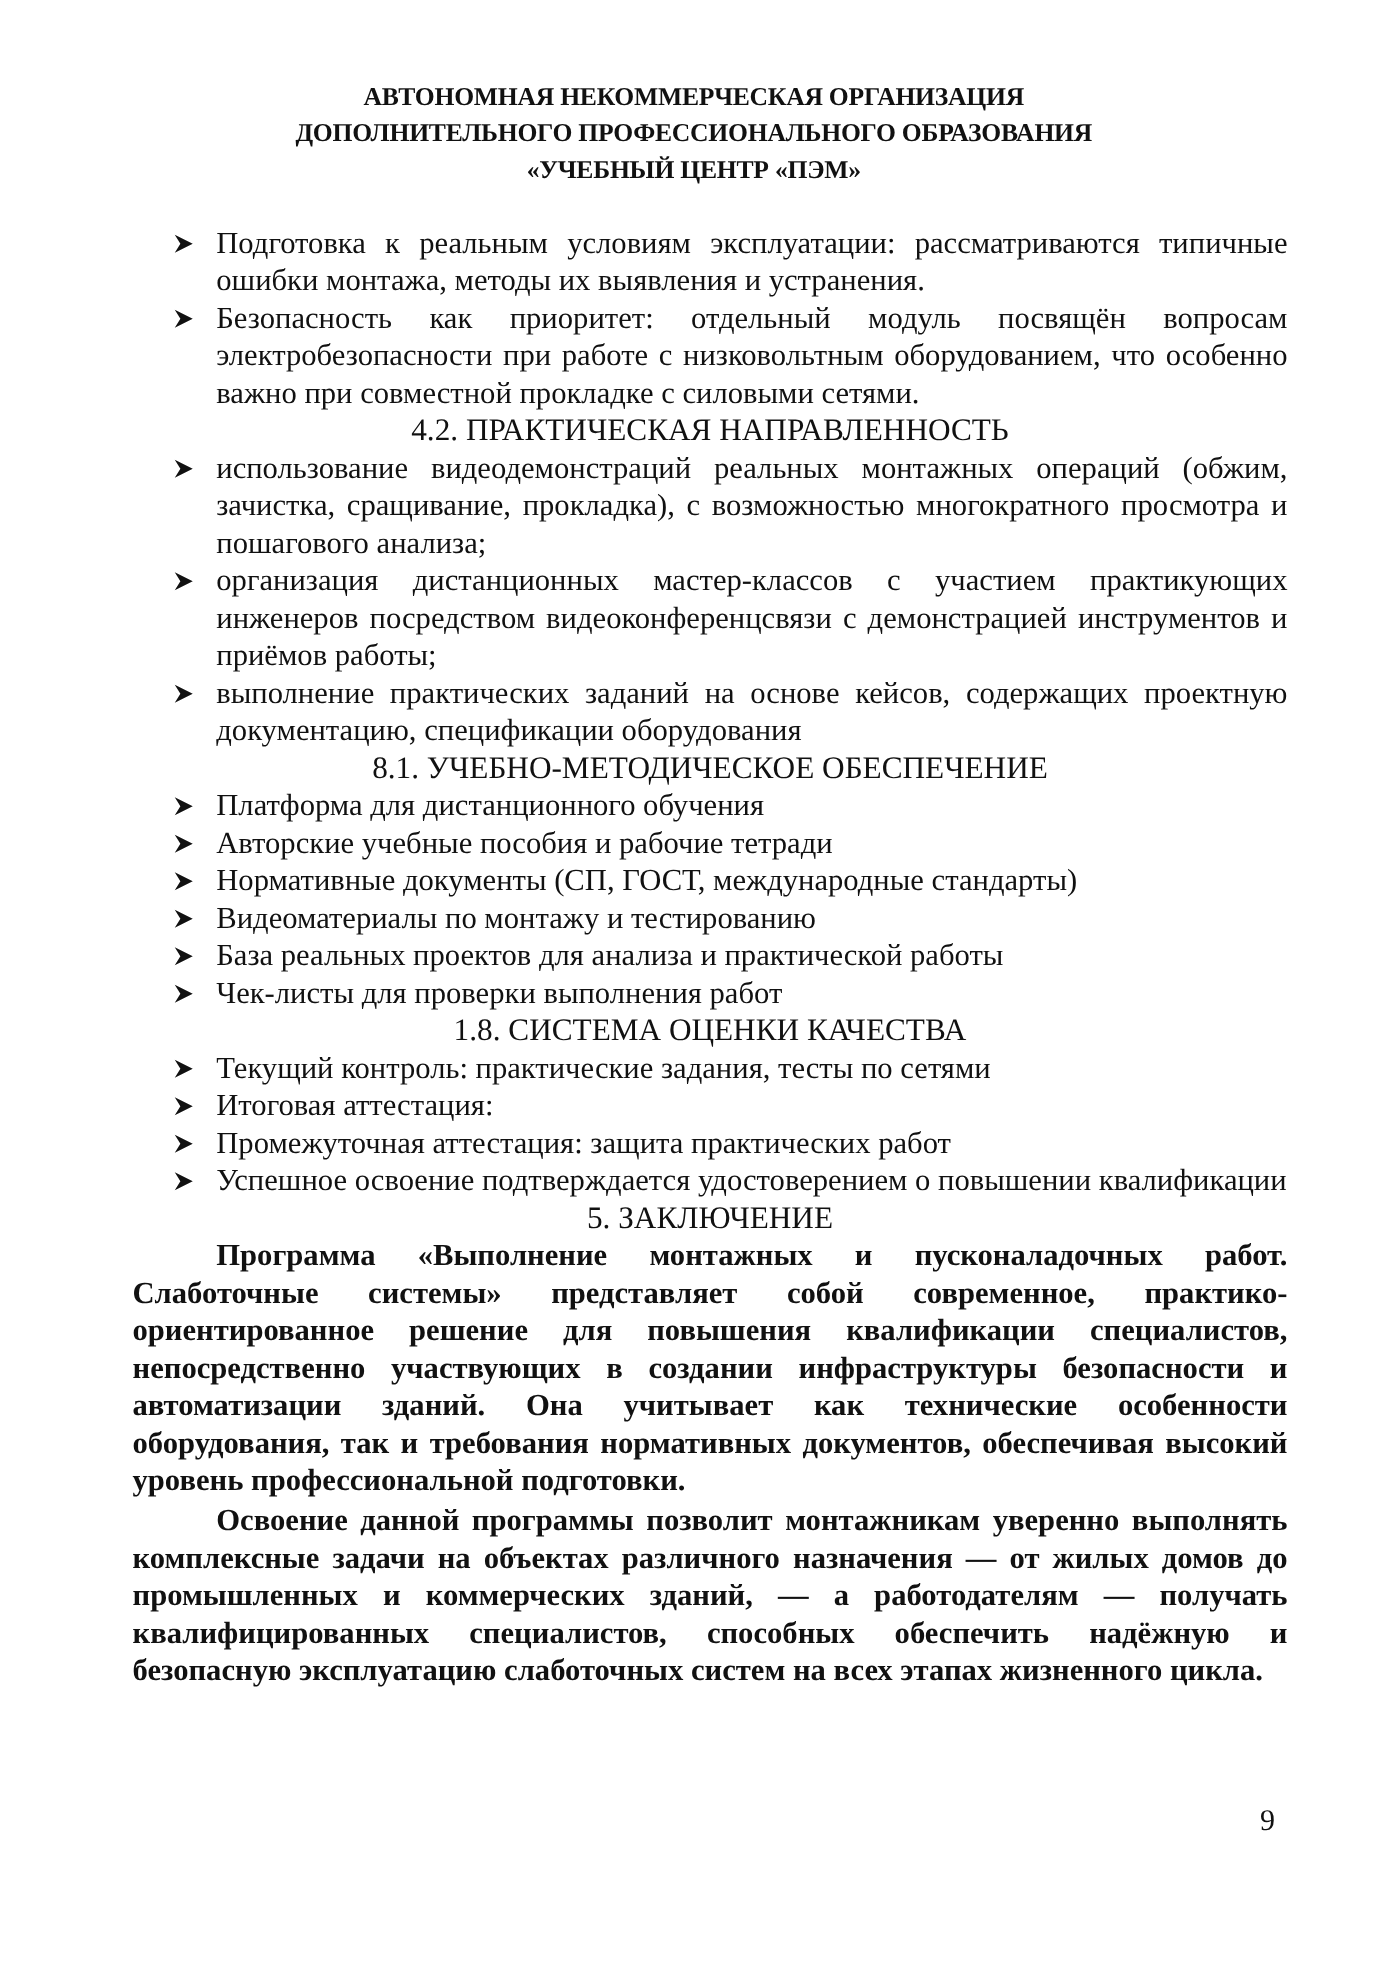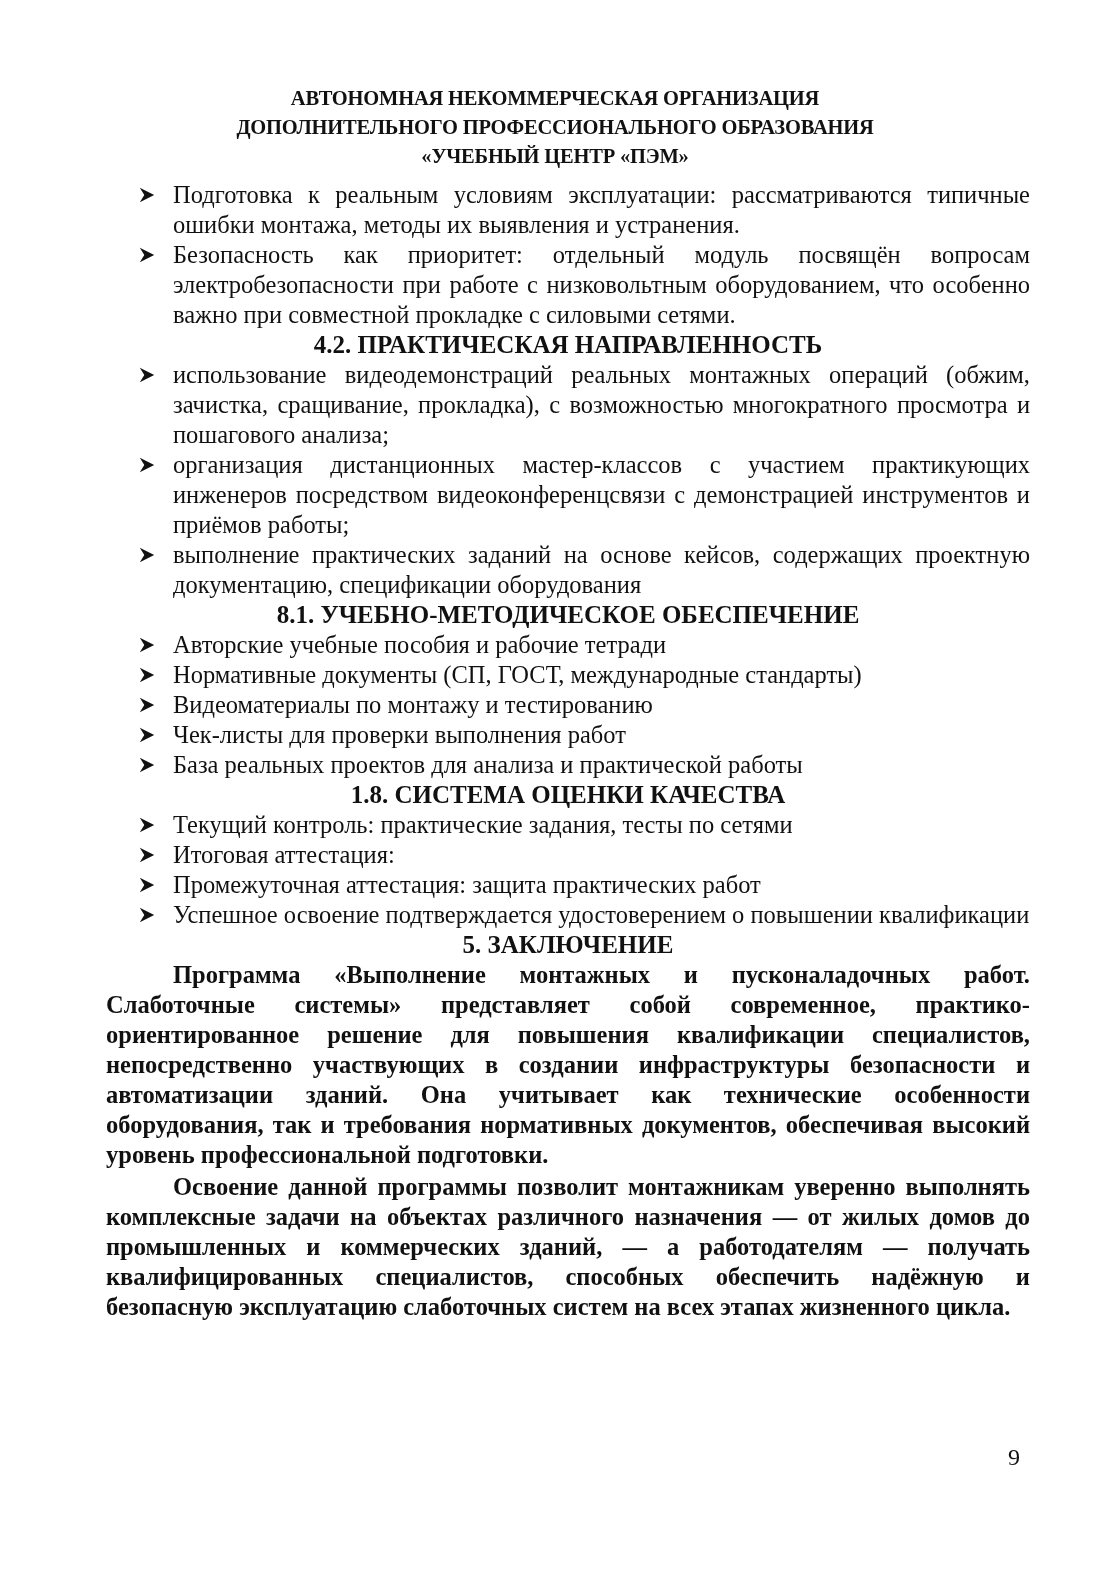--- a/index.html
+++ b/index.html
@@ -6,36 +6,35 @@
   body {
     width: 1110px; height: 1569px; position: relative; overflow: hidden;
     font-family: "Liberation Serif", "DejaVu Serif", serif;
     color: #111111;
   }
   .page { position: absolute; left: 0; top: 0; width: 1110px; height: 1569px; }
   .header {
     position: absolute; left: 0; top: 64px; width: 1110px;
     text-align: center; font-weight: bold; font-size: 20.5px; line-height: 29px;
     letter-spacing: -0.2px;
-    margin-top: 20px;
   }
   .content {
     position: absolute; left: 106px; top: 180px; width: 924px;
     font-size: 24.5px; line-height: 30px;
   }
   .item {
     position: relative; padding-left: 67px; text-align: justify;
     text-align-last: left;
   }
   .item .bullet {
     position: absolute; left: 32px; top: 0; font-size: 22px; line-height: 30px;
   }
   .item .bullet svg { width: 18px; height: 18px; vertical-align: -2px; }
   h2 {
-    margin: 0; padding: 0; font-size: 25px; line-height: 30px; font-weight: bold;
+    margin: 0; padding: 0; font-size: 25px; line-height: 30px; font-weight: normal;
     text-align: center; letter-spacing: 0px;
   }
   .para {
     text-indent: 67px; text-align: justify; margin: 0; font-weight: bold;
   }
   .para + .para { margin-top: 2px; }
   .page-number {
     position: absolute; left: 1008px; top: 1442px; font-size: 24px; line-height: 30px;
   }
 </style>
@@ -88,45 +87,51 @@
         <span>выполнение практических заданий на основе кейсов, содержащих проектную документацию, спецификации оборудования</span>
       </div>
     </div>
 
     <h2>8.1. УЧЕБНО-МЕТОДИЧЕСКОЕ ОБЕСПЕЧЕНИЕ</h2>
     <div>
       <div class="item">
         <span class="bullet"><svg viewBox="0 0 20 20">
               <path d="M2 2 L18 10 L2 18 L7 10 Z" fill="#111"></path>
             </svg></span>
+        <span>Платформа для дистанционного обучения</span>
+      </div>
+      <div class="item">
+        <span class="bullet"><svg viewBox="0 0 20 20">
+              <path d="M2 2 L18 10 L2 18 L7 10 Z" fill="#111"></path>
+            </svg></span>
         <span>Авторские учебные пособия и рабочие тетради</span>
       </div>
       <div class="item">
         <span class="bullet"><svg viewBox="0 0 20 20">
               <path d="M2 2 L18 10 L2 18 L7 10 Z" fill="#111"></path>
             </svg></span>
         <span>Нормативные документы (СП, ГОСТ, международные стандарты)</span>
       </div>
       <div class="item">
         <span class="bullet"><svg viewBox="0 0 20 20">
               <path d="M2 2 L18 10 L2 18 L7 10 Z" fill="#111"></path>
             </svg></span>
         <span>Видеоматериалы по монтажу и тестированию</span>
       </div>
       <div class="item">
         <span class="bullet"><svg viewBox="0 0 20 20">
               <path d="M2 2 L18 10 L2 18 L7 10 Z" fill="#111"></path>
             </svg></span>
-        <span>Чек-листы для проверки выполнения работ</span>
+        <span>База реальных проектов для анализа и практической работы</span>
       </div>
       <div class="item">
         <span class="bullet"><svg viewBox="0 0 20 20">
               <path d="M2 2 L18 10 L2 18 L7 10 Z" fill="#111"></path>
             </svg></span>
-        <span>База реальных проектов для анализа и практической работы</span>
+        <span>Чек-листы для проверки выполнения работ</span>
       </div>
     </div>
 
     <h2>1.8. СИСТЕМА ОЦЕНКИ КАЧЕСТВА</h2>
     <div>
       <div class="item">
         <span class="bullet"><svg viewBox="0 0 20 20">
               <path d="M2 2 L18 10 L2 18 L7 10 Z" fill="#111"></path>
             </svg></span>
         <span>Текущий контроль: практические задания, тесты по сетями</span>

